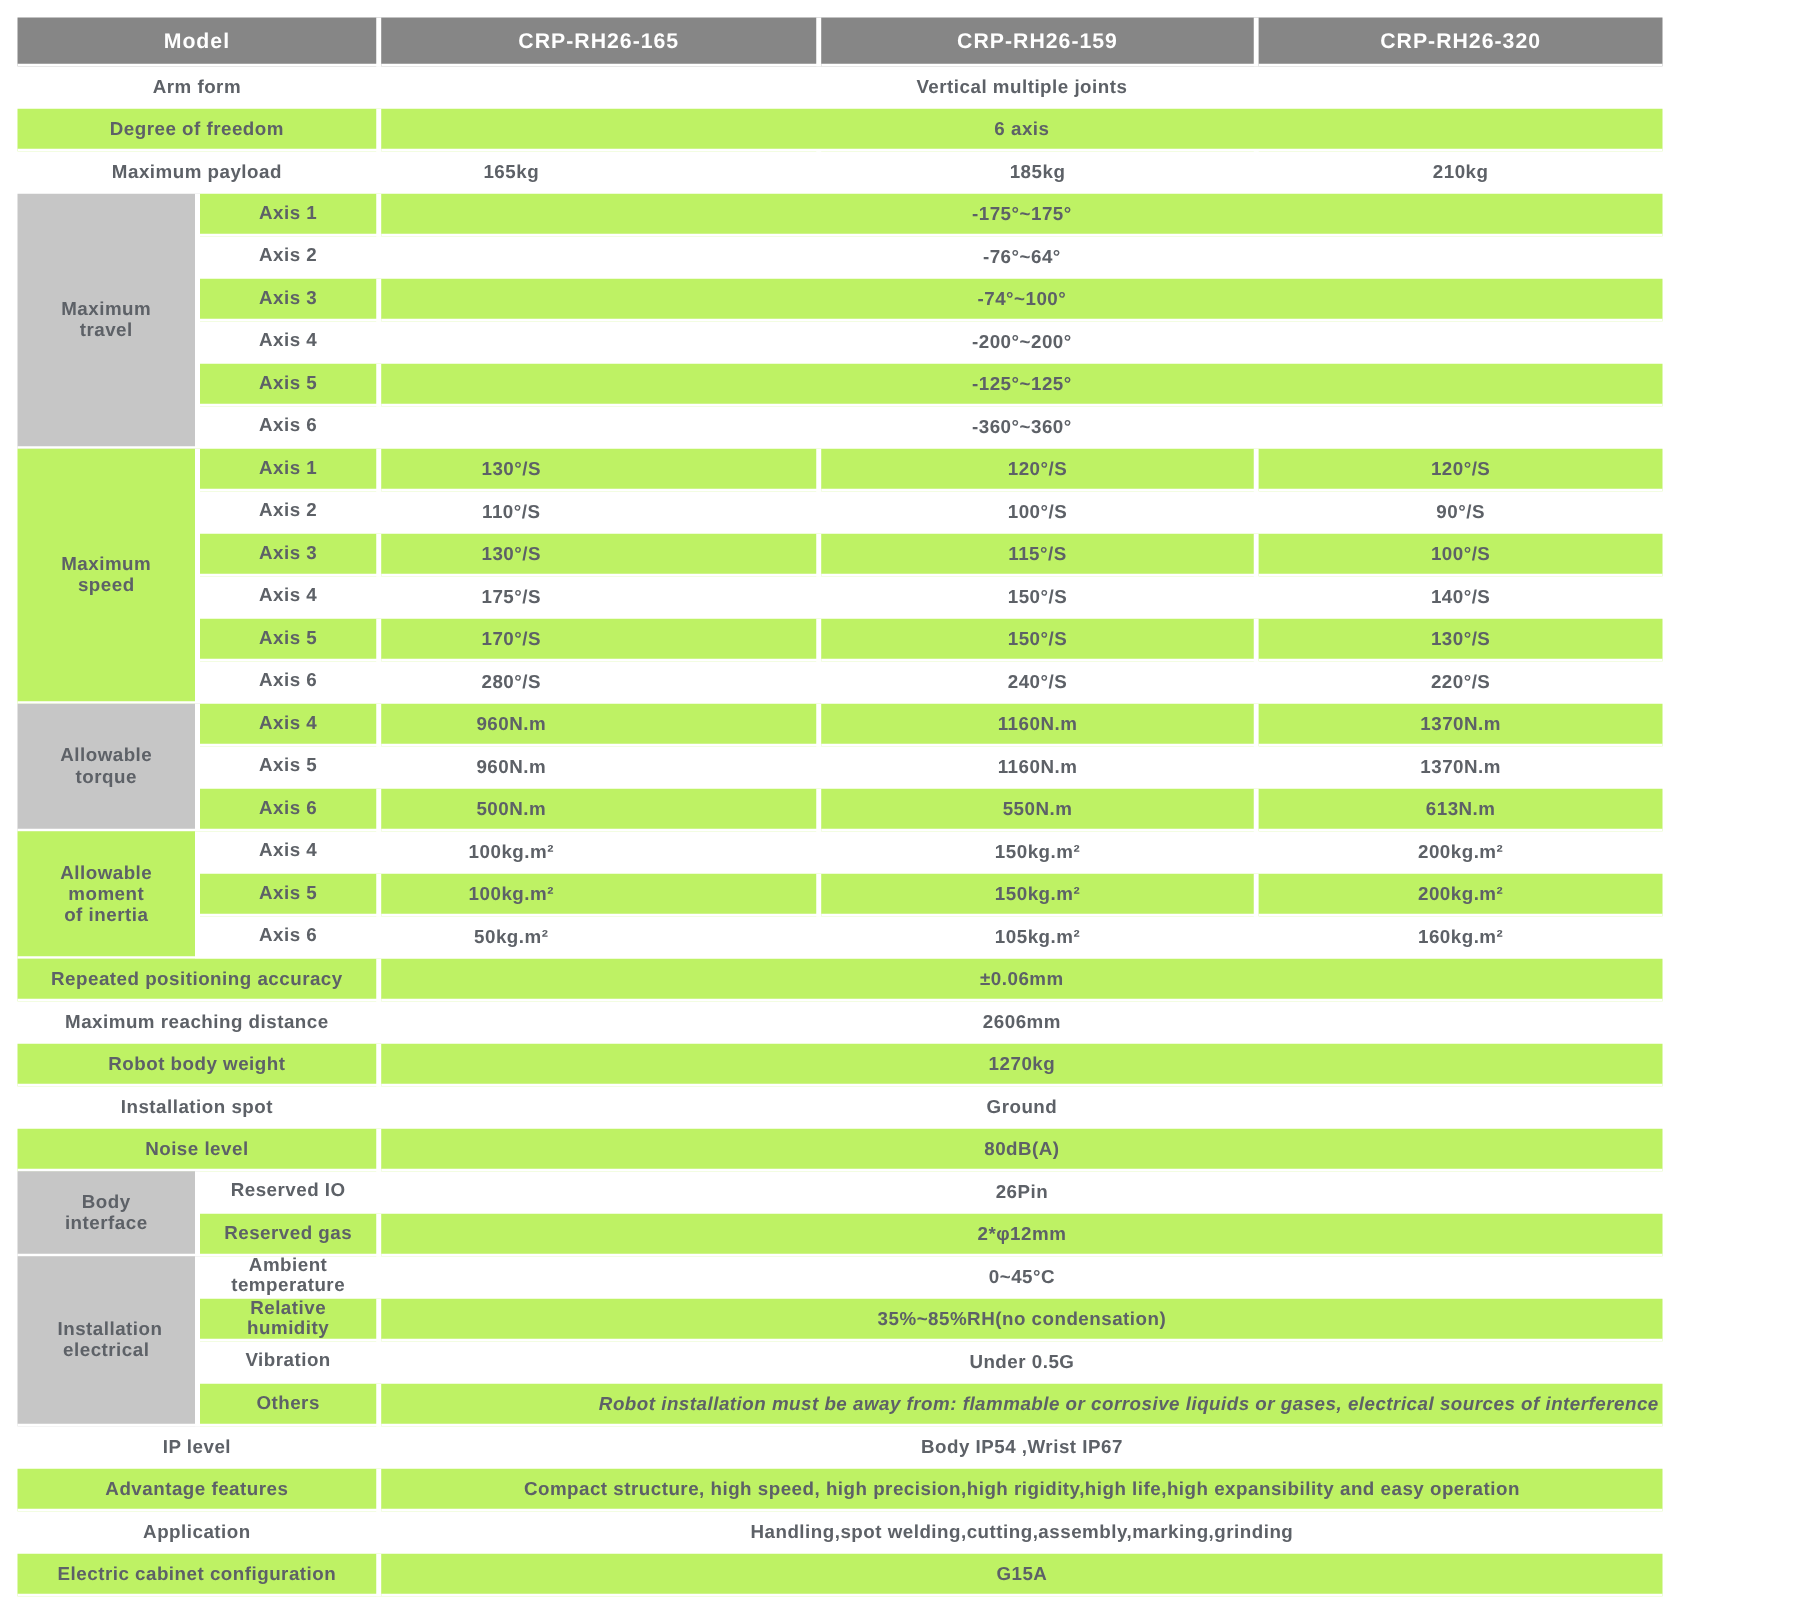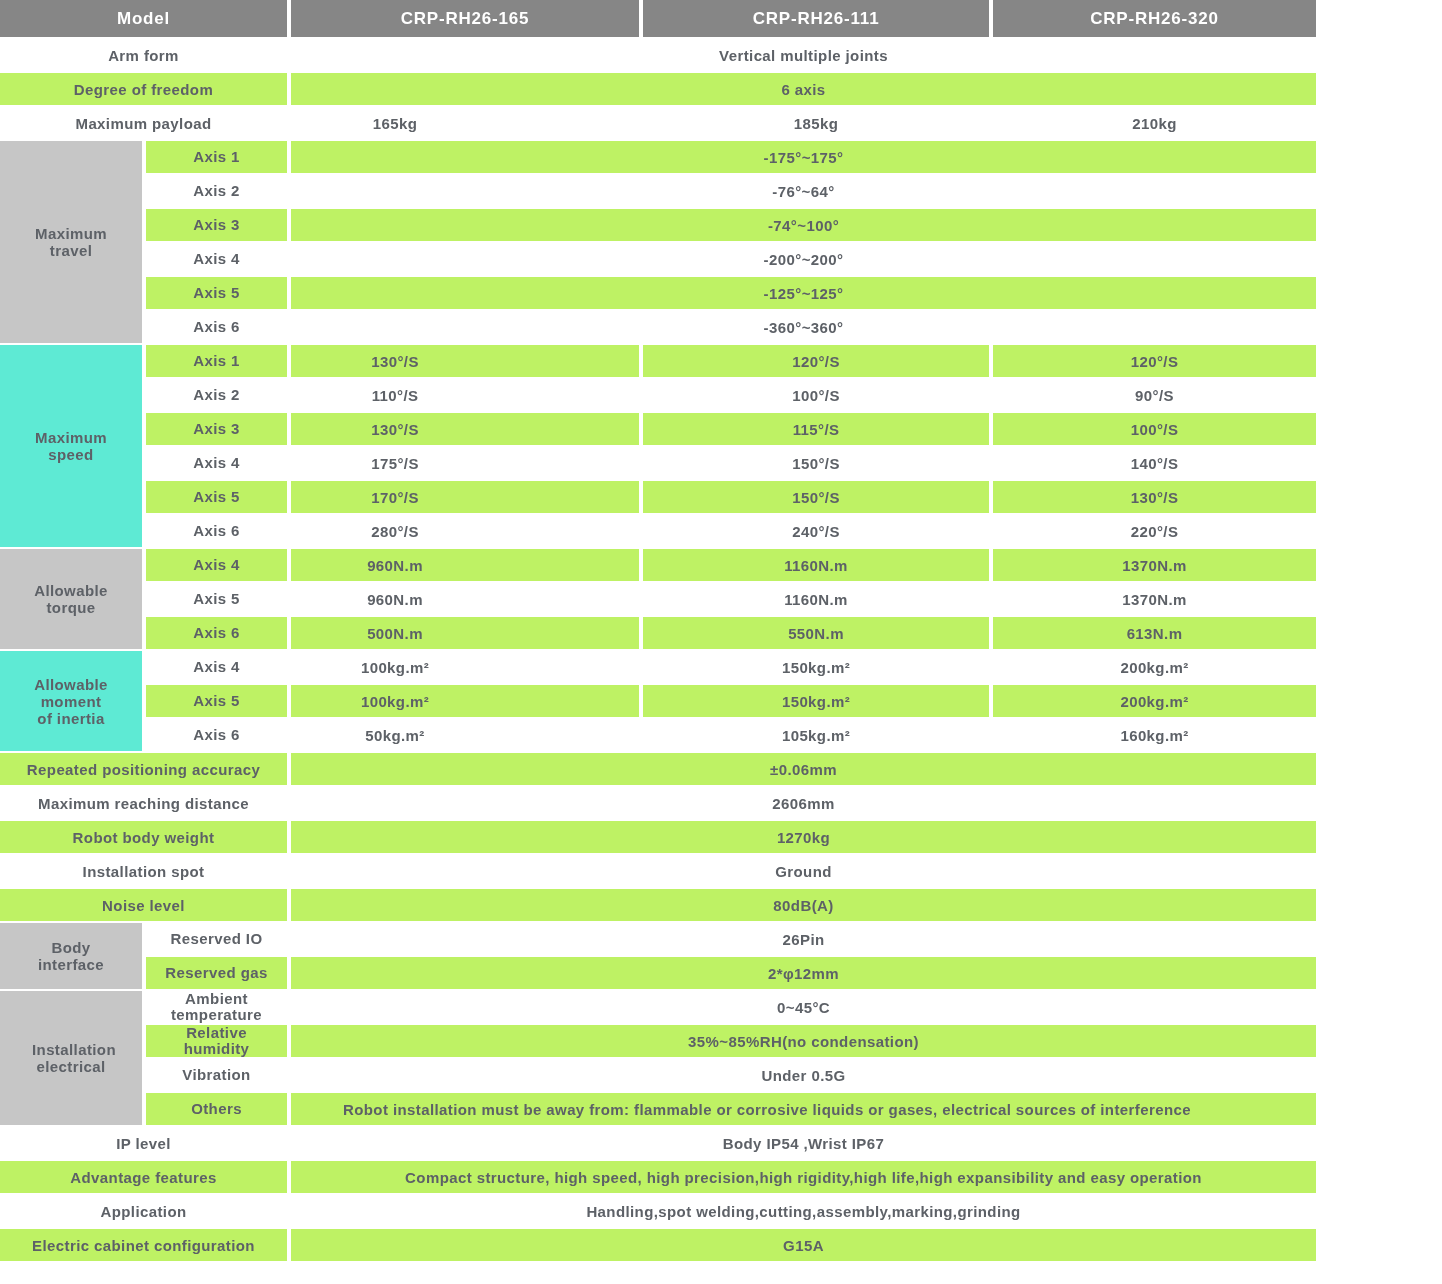--- a/index.html
+++ b/index.html
@@ -1,52 +1,52 @@
 <!DOCTYPE html>
 <html><head>
 <meta charset="utf-8">
 <style>
   html,body{margin:0;padding:0;background:#ffffff;}
   body{width:1442px;height:1284px;overflow:hidden;
        font-family:"Liberation Sans", sans-serif;}
   table.spec{border-collapse:separate;border-spacing:0;table-layout:fixed;
-             width:1316px;margin:0;}
+             width:1316px;margin:14px;}
   td,th{padding:0;vertical-align:middle;text-align:center;
         font-size:15px;font-weight:bold;color:#5d6167;letter-spacing:0.4px;
         height:32px;border-bottom:2px solid #ffffff;overflow:hidden;}
   th.hd{background:#868686;color:#ffffff;font-size:17px;height:37px;
         letter-spacing:0.8px;}
   .gap{border-right:4px solid #ffffff;}
   .gray{background:#bef264;}
   .gdark{background:#c6c6c6;}
-  .glight{background:#5eead4;}
+  .glight{background:#bef264;}
   .gcell{line-height:17px;padding:0 32px;}
   .sub{line-height:16px;padding:0 10px;}
   .lbl{padding:0 2px;}
   .val{line-height:17px;}
   .shift{padding-right:140px;}
-  .left{text-align:left;padding-left:52px;padding-right:14px;}
+  .left{text-align:right;padding-left:52px;padding-right:3px;font-style:italic;}
 </style>
 </head>
 <body>
 
 <table class="spec">
   <colgroup>
     <col style="width:146px">
       <col style="width:145px">
     <col style="width:352px">
       <col style="width:350px">
       <col style="width:323px">
   </colgroup>
 
   <tbody>
       <tr>
     <th colspan="2" class="hd gap">Model</th>
     <th class="hd gap">CRP-RH26-165</th>
-    <th class="hd gap">CRP-RH26-111</th>
+    <th class="hd gap">CRP-RH26-159</th>
     <th class="hd">CRP-RH26-320</th>
   </tr>
 
   <tr>
     <td colspan="2" class="lbl gap">Arm form</td>
     <td colspan="3" class="val">Vertical multiple joints</td>
   </tr>
 
   <tr>
     <td colspan="2" class="lbl gap gray">Degree of freedom</td>

